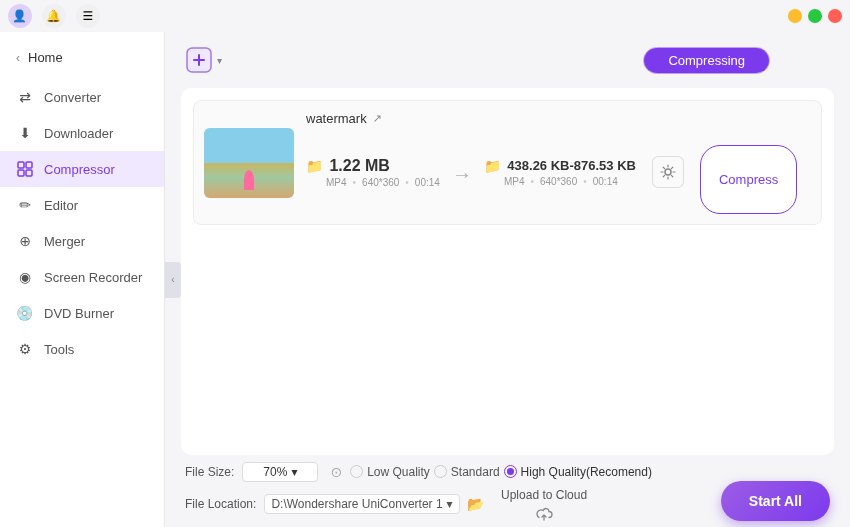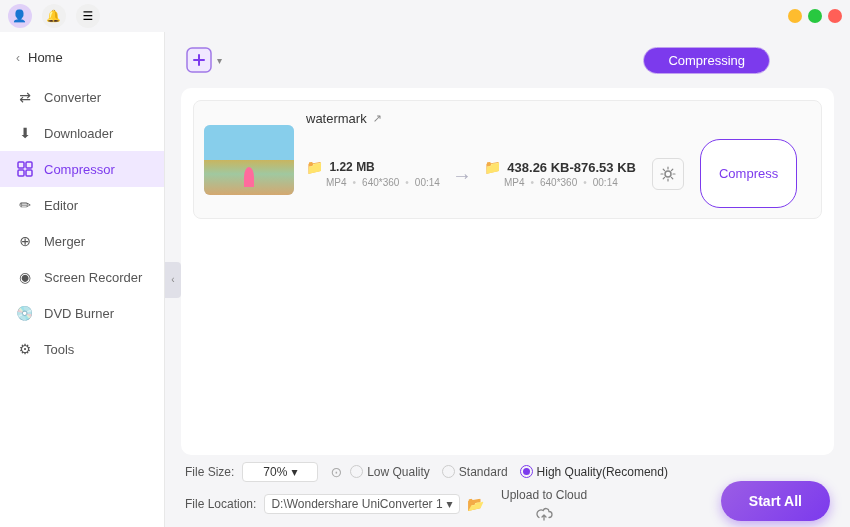--- a/index.html
+++ b/index.html
@@ -143,63 +143,64 @@
     .thumbnail-person {
       position: absolute;
       bottom: 8px;
       left: 50%;
       transform: translateX(-50%);
       width: 10px; height: 20px;
       background: #ff6b9d;
       border-radius: 50% 50% 0 0;
     }
     .file-info { flex: 1; min-width: 0; }
-    .file-name-row { display: flex; align-items: center; gap: 6px; margin-bottom: 13px; }
+    .file-name-row { display: flex; align-items: center; gap: 6px; margin-bottom: 4px; }
     .file-name { font-size: 13px; font-weight: 500; color: #333; }
     .file-link-icon { font-size: 11px; color: #888; cursor: pointer; }
     .file-sizes { display: flex; align-items: center; gap: 8px; }
     .size-block { display: flex; flex-direction: column; gap: 2px; }
     .size-main { display: flex; align-items: center; gap: 6px; }
     .size-icon { font-size: 14px; color: #888; }
-    .size-value { font-size: 12px; font-weight: 600; color: #333; }
+    .size-value { font-size: 16px; font-weight: 600; color: #333; }
     .size-details { display: flex; gap: 6px; font-size: 10px; color: #999; padding-left: 20px; }
     .size-dot { font-size: 10px; color: #ccc; }
     .arrow-icon { font-size: 20px; color: #b0b0c0; margin: 0 4px; }
     .compress-settings-icon { width: 32px; height: 32px; border: 1.5px solid #ddd; border-radius: 6px; display: flex; align-items: center; justify-content: center; cursor: pointer; font-size: 14px; color: #888; margin-left: 8px; }
     .compress-btn {
       padding: 26px 18px;
       border: 1.5px solid #7c3aed;
       border-radius: 20px;
       background: #fff;
       color: #7c3aed;
       font-size: 13px;
       cursor: pointer;
       margin-left: 8px;
       white-space: nowrap;
+      margin-top: 15px;
     }
 
     
     .bottom-bar {
       height: 72px;
       background: #f5f5f7;
       padding: 8px 20px;
       display: flex;
       flex-direction: column;
       justify-content: center;
       gap: 6px;
       flex-shrink: 0;
     }
     .bottom-row { display: flex; align-items: center; gap: 8px; font-size: 12px; color: #555; }
     .bottom-label { font-size: 12px; color: #555; white-space: nowrap; }
     .size-select {
       border: 1px solid #ddd; border-radius: 4px; background: #fff;
       padding: 2px 20px; font-size: 12px; color: #333; cursor: pointer;
       display: flex; align-items: center; gap: 4px;
     }
-    .quality-options { display: flex; align-items: center; gap: 12px; }
+    .quality-options { display: flex; align-items: center; gap: 4px; }
     .quality-option { display: flex; align-items: center; gap: 4px; font-size: 12px; cursor: pointer; }
     .radio-outer { width: 13px; height: 13px; border-radius: 50%; border: 1.5px solid #ccc; display: flex; align-items: center; justify-content: center; }
     .radio-outer.selected { border-color: #7c3aed; }
     .radio-inner { width: 7px; height: 7px; border-radius: 50%; background: #7c3aed; }
     .quality-label { color: #555; font-size: 12px; }
     .quality-label.highlight { color: #333; font-weight: 500; }
     .folder-icon { font-size: 14px; color: #888; cursor: pointer; }
     .location-path { font-size: 12px; color: #555; border: 1px solid #ddd; border-radius: 4px; background: #fff; padding: 2px 6px; cursor: pointer; display: flex; align-items: center; gap: 4px; }
     .upload-cloud { display: flex; align-items: center; gap: 5px; font-size: 12px; color: #555; cursor: pointer; margin-left: 8px; flex-direction: column; }
 

